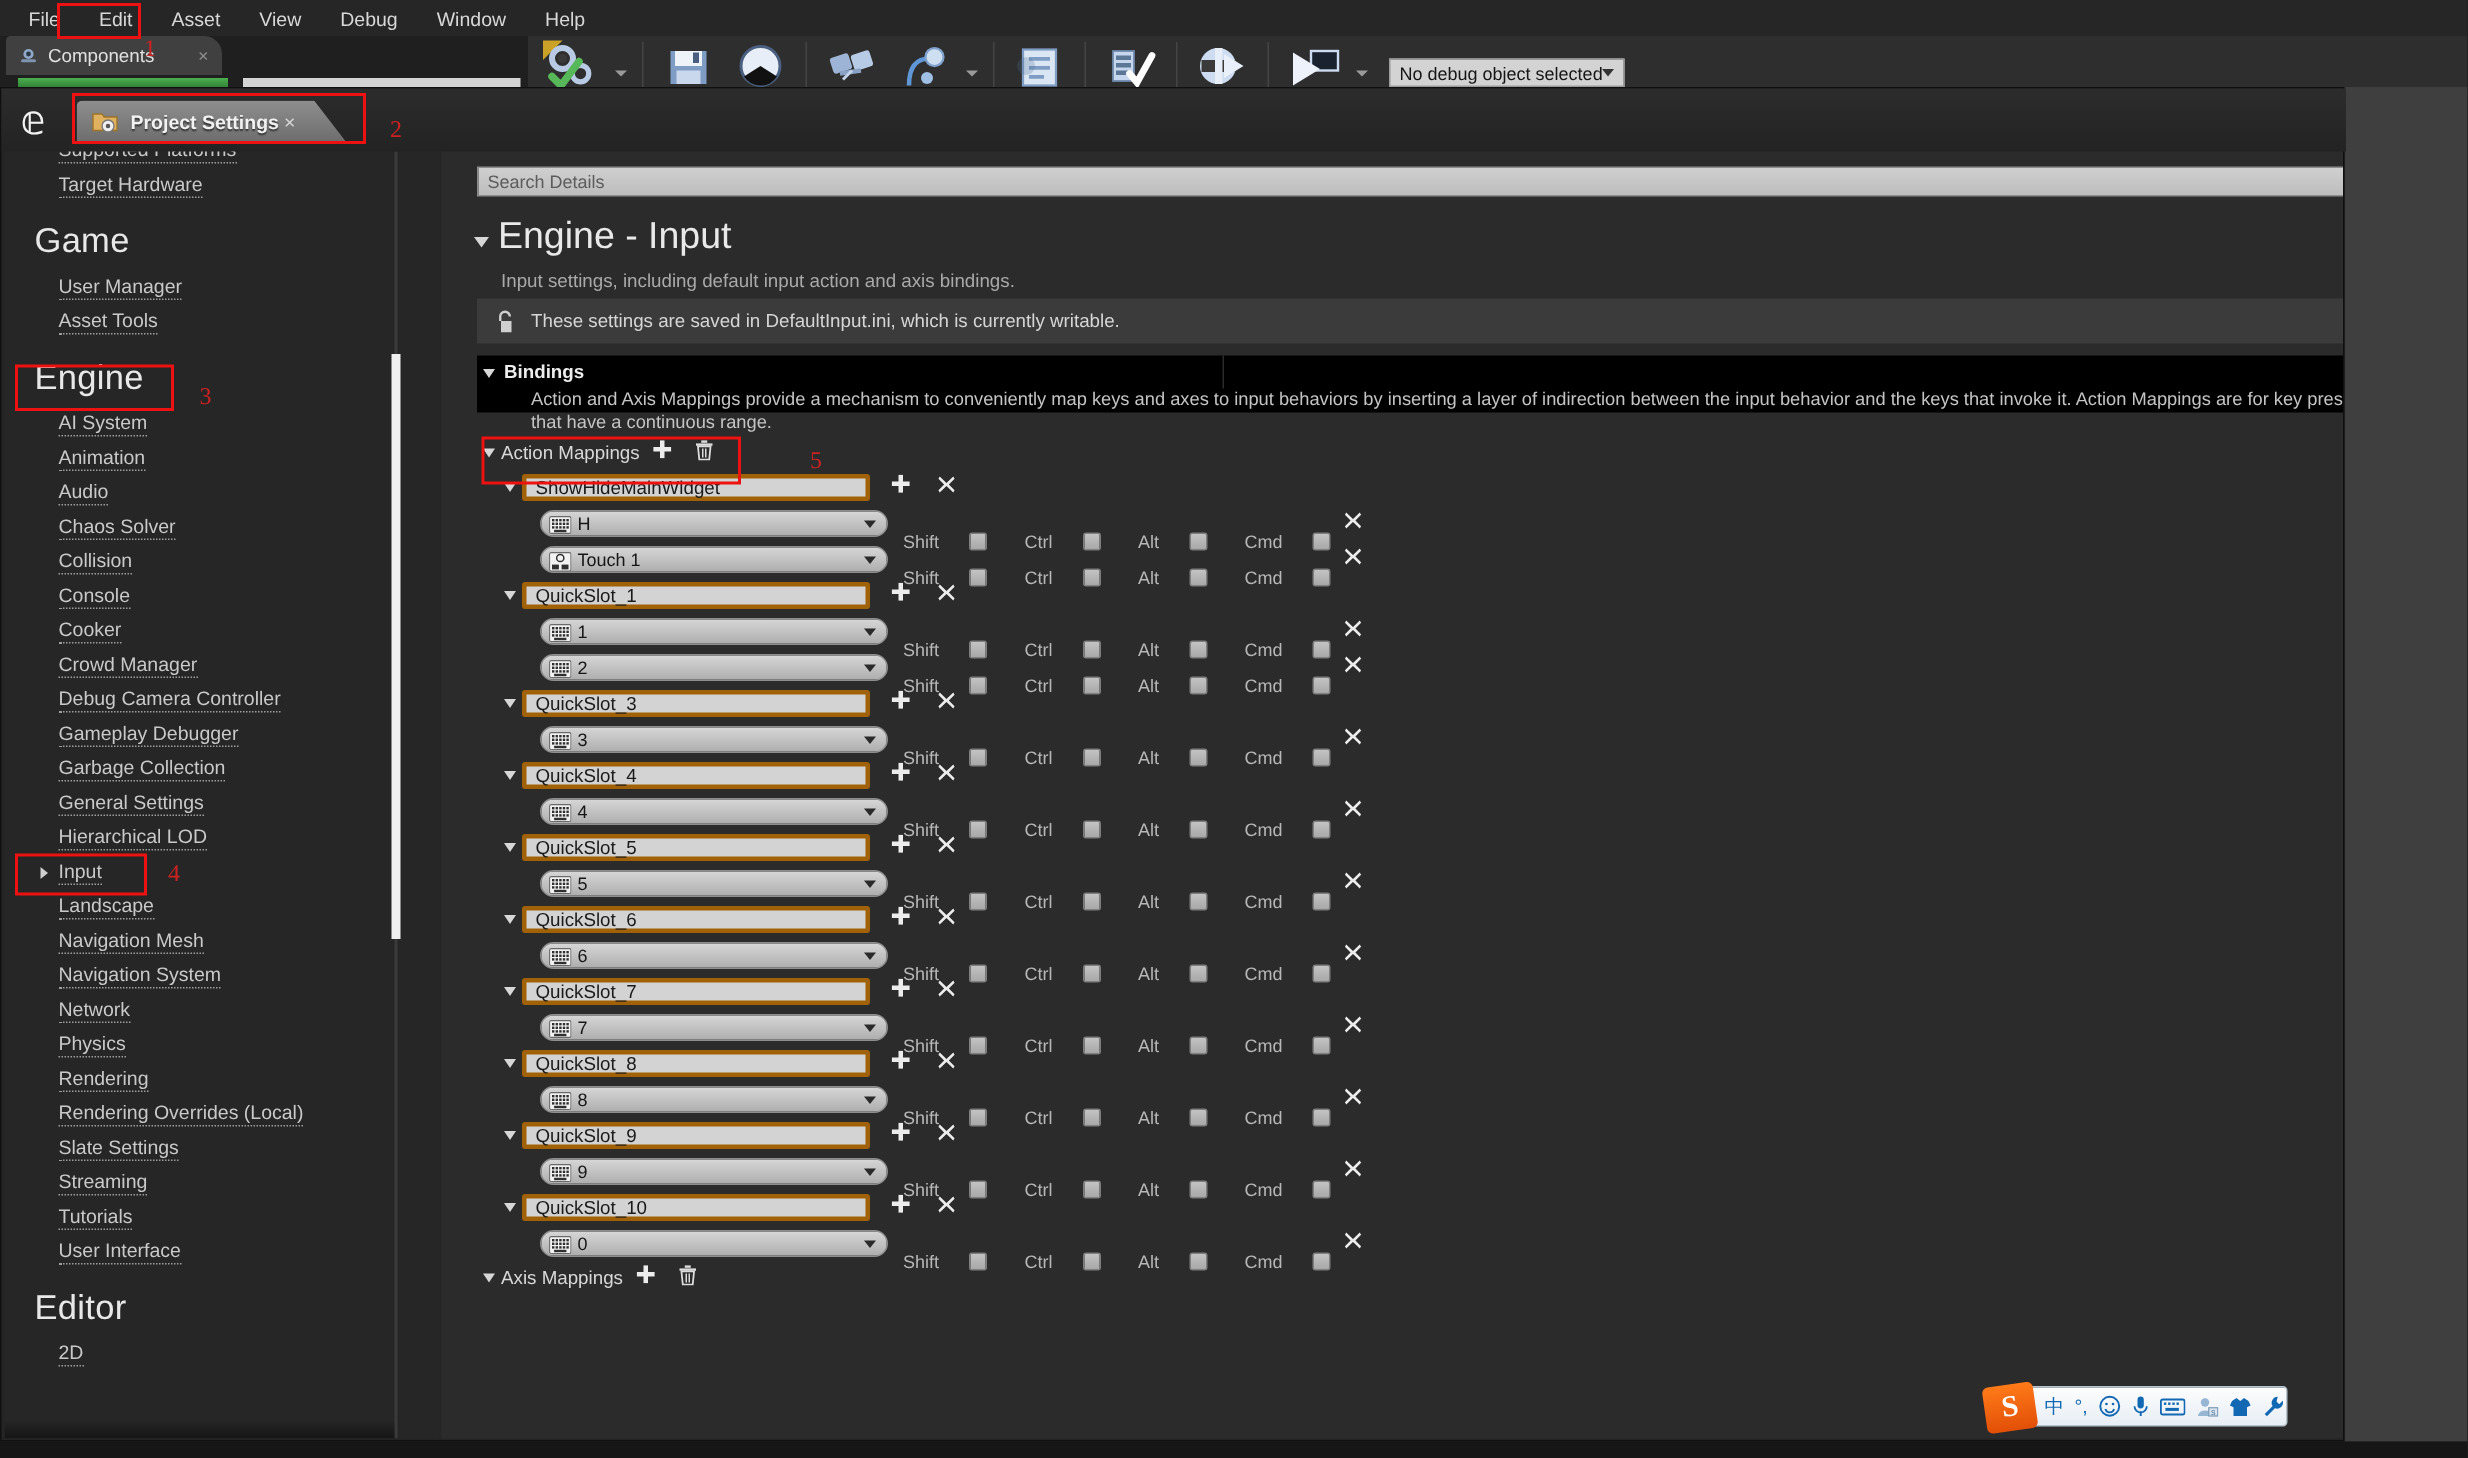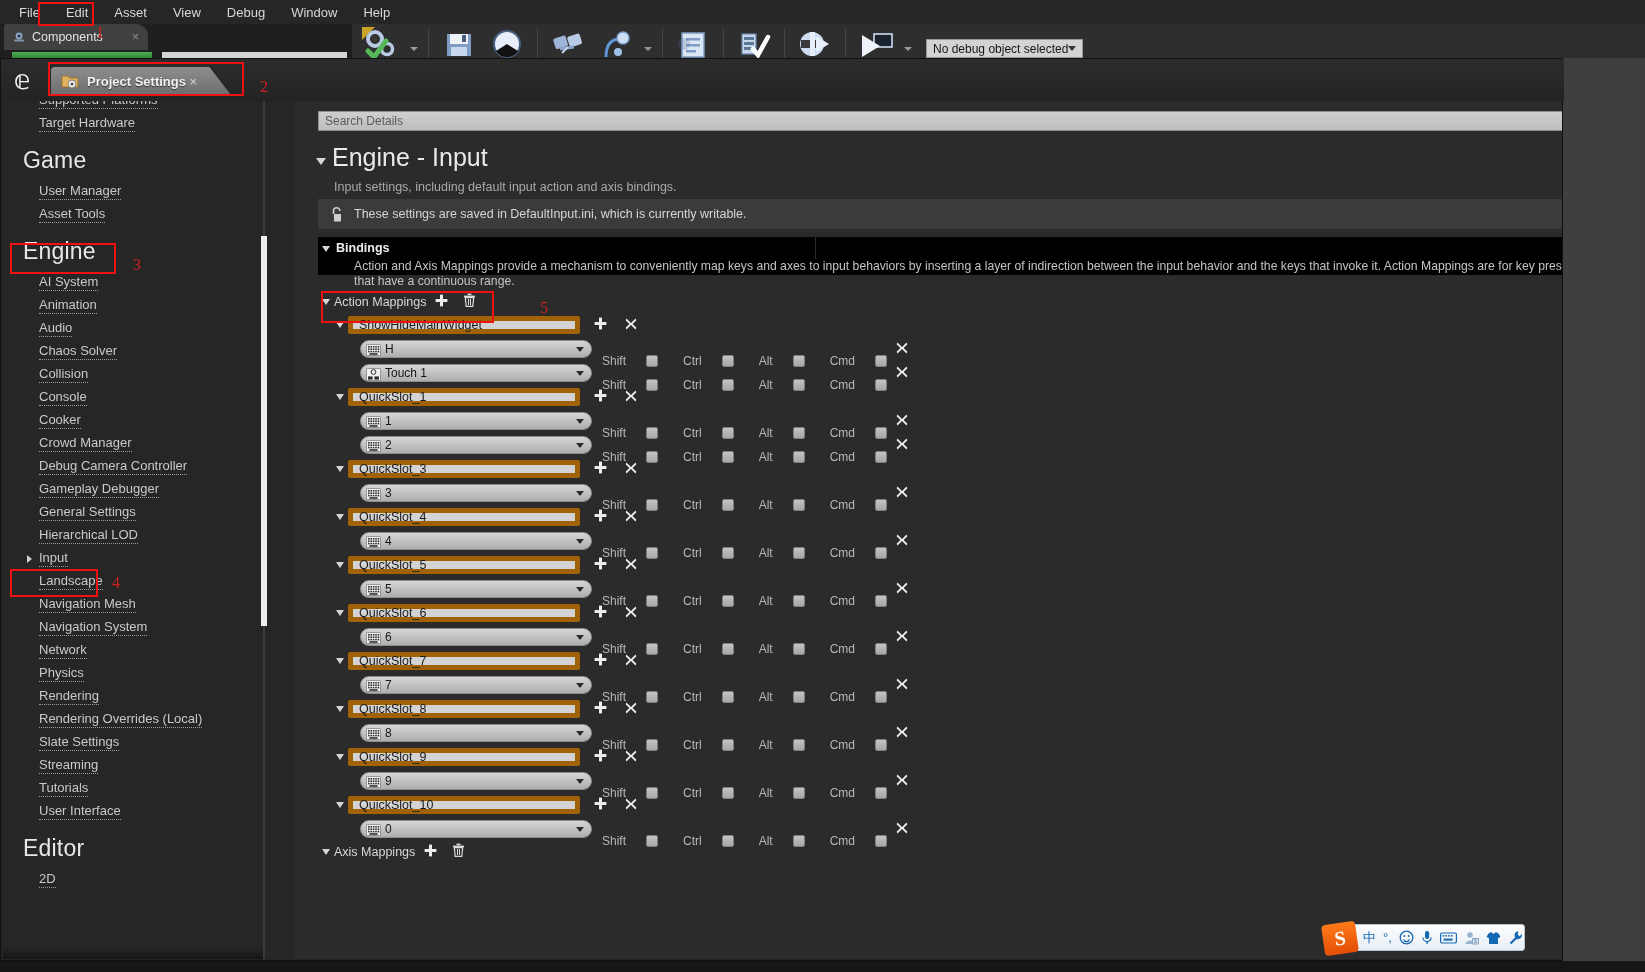--- a/index.html
+++ b/index.html
@@ -184,21 +184,21 @@
   .am-header .lbl { color:#d8d8d8; font-size:12.5px; }
 
   .action-row {
     position:relative; height:24px; display:flex; align-items:center; padding-left:30px; gap:8px;
   }
   .action-row .tri {
     position:absolute; left:18px; top:9px; width:0;height:0;
     border-left:4px solid transparent;border-right:4px solid transparent;border-top:6px solid #d7d7d7;
   }
   .name-field {
-    width:232px; height:18px; background:#d3d3d3; border:5px solid #a16207;
+    width:232px; height:18px; background:#d3d3d3; border:3px solid #a16207;
     color:#1a1a1a; font-size:12.5px; display:flex; align-items:center; padding-left:6px;
     border-radius:2px;
   }
 
   .key-row {
     position:relative; height:24px; display:flex; align-items:center; padding-left:42px; gap:0px;
   }
   .key-combo {
     width:232px; height:18px; border-radius:9px;
     background:linear-gradient(#d6d6d6,#aeaeae); border:1px solid #8e8e8e;
@@ -438,20 +438,23 @@
           <div class="side-item">
             <span class="txt">Crowd Manager</span>
           </div>
           <div class="side-item">
             <span class="txt">Debug Camera Controller</span>
           </div>
           <div class="side-item">
             <span class="txt">Gameplay Debugger</span>
           </div>
           <div class="side-item">
+            <span class="txt">Garbage Collection</span>
+          </div>
+          <div class="side-item">
             <span class="txt">General Settings</span>
           </div>
           <div class="side-item">
             <span class="txt">Hierarchical LOD</span>
           </div>
           <div class="side-item">
             <span class="arrow"></span>
             <span class="txt">Input</span>
           </div>
           <div class="side-item">

